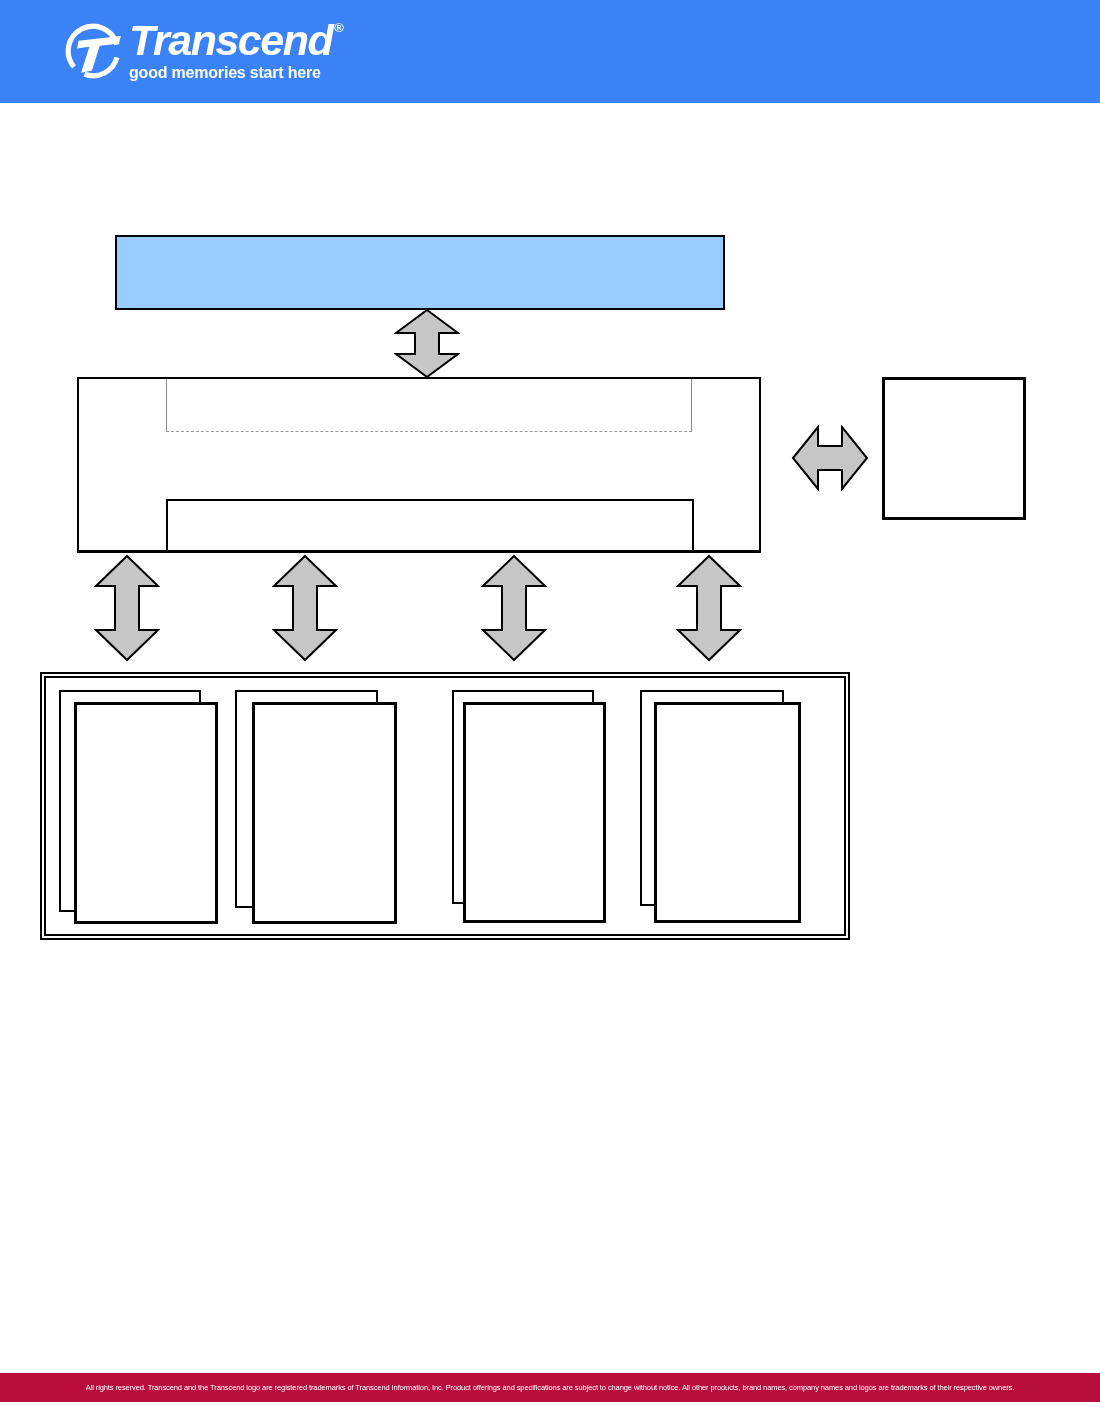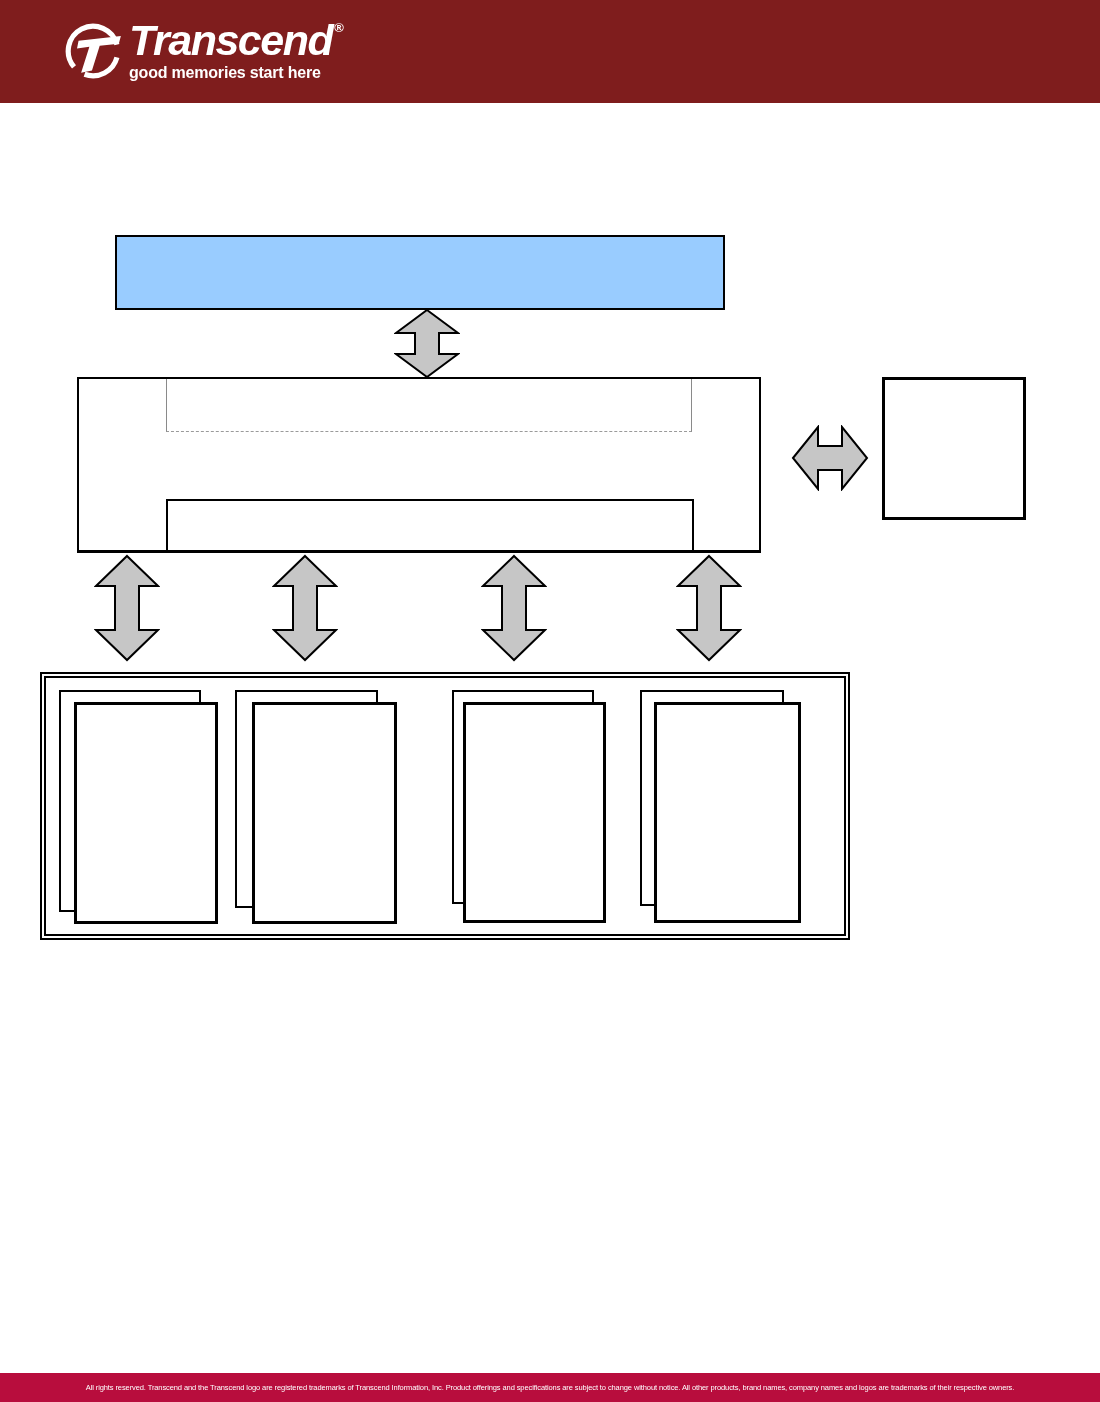--- a/index.html
+++ b/index.html
@@ -1,21 +1,21 @@
 <!DOCTYPE html>
 <html><head>
 <meta charset="utf-8">
 <style>
   html,body{margin:0;padding:0;background:#fff;}
   .page{
     position:relative;width:1100px;height:1402px;background:#fff;overflow:hidden;
     font-family:"Liberation Sans",sans-serif;
   }
   
-  .header{position:absolute;left:0;top:0;width:1100px;height:103px;background:#7f1d1d;}
+  .header{position:absolute;left:0;top:0;width:1100px;height:103px;background:#3b82f6;}
   .logo{position:absolute;left:64px;top:20px;display:flex;align-items:flex-start;}
   .logo-mark{width:58px;height:64px;display:block;}
   .logo-text{margin-left:7px;color:#fff;}
   .brand-line{display:flex;align-items:flex-start;line-height:0.95;}
   .brand{font-size:43px;font-weight:bold;font-style:italic;letter-spacing:-1.5px;color:#fff;}
   .reg{font-size:13px;font-weight:bold;margin-top:2px;margin-left:2px;color:#fff;}
   .tagline{font-size:16px;font-weight:bold;letter-spacing:-0.2px;margin-top:3px;color:#fff;}
   .site-url{position:absolute;right:52px;top:58px;font-size:23px;color:#fff;}
   
   .blue-box{position:absolute;left:115px;top:235px;width:606px;height:71px;

